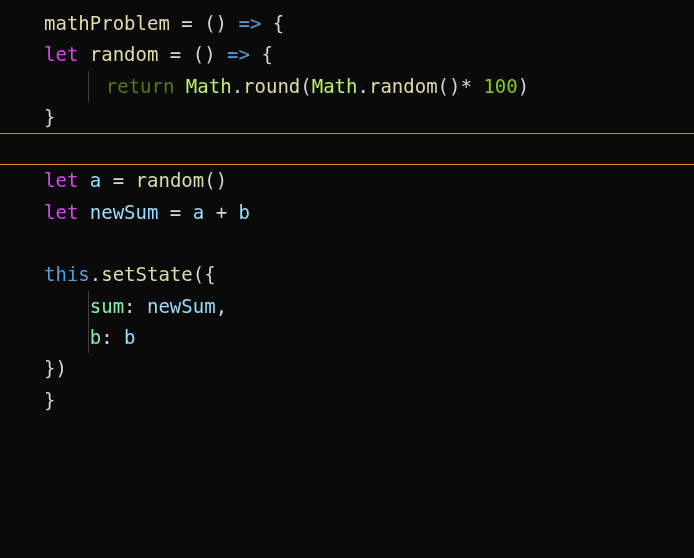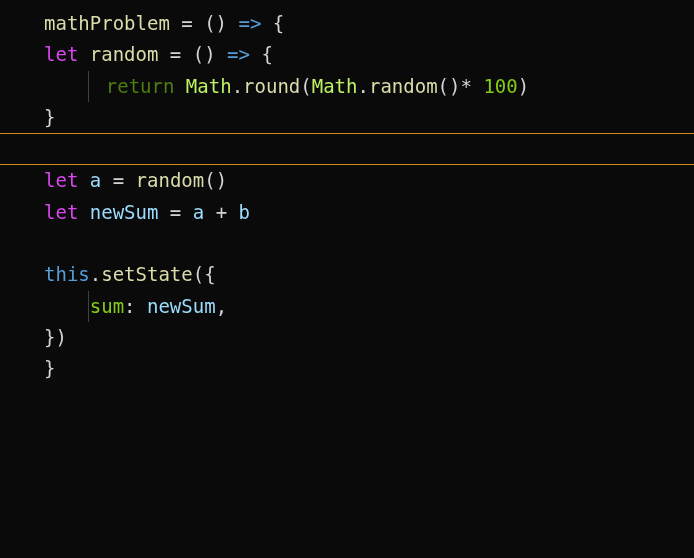--- a/index.html
+++ b/index.html
@@ -38,21 +38,21 @@
   }
   .spacer {
     height: 31px;
   }
   
   .t-default { color: #d4d4d4; }
   .t-keyword { color: #d946ef; } 
   .t-keyword2 { color: #4d7c0f; margin-left: 16px; } 
   .t-func { color: #dcdcaa; }
   .t-var { color: #9cdcfe; }
-  .t-prop { color: #84cc16; }
+  .t-prop { color: #86efac; }
   .t-num { color: #84cc16; }
   .t-class { color: #bef264; }
   .t-this { color: #569cd6; }
   .t-arrow { color: #569cd6; }
 </style>
 </head>
 <body>
 
 <div class="editor">
 
@@ -71,18 +71,19 @@
 
 <div class="line"><span class="t-keyword">let</span><span class="t-default"> </span><span class="t-var">newSum</span><span class="t-default"> = </span><span class="t-var">a</span><span class="t-default"> + </span><span class="t-var">b</span></div>
 
 <div class="line">&nbsp;</div>
 
 <div class="line"><span class="t-this">this</span><span class="t-default">.</span><span class="t-func">setState</span><span class="t-default">({</span></div>
 
 <div class="line"><div class="indent-guide"></div><span class="t-default">    </span><span class="t-prop">sum</span><span class="t-default">: </span><span class="t-var">newSum</span><span class="t-default">,</span></div>
 
 
+<div class="line"><div class="indent-guide"></div><span class="t-default">    </span><span class="t-prop">b</span><span class="t-default">: </span><span class="t-var">b</span></div>
 
 <div class="line"><span class="t-default">})</span></div>
 
 <div class="line"><span class="t-default">}</span></div>
 
 </div>
 
 </body></html>

